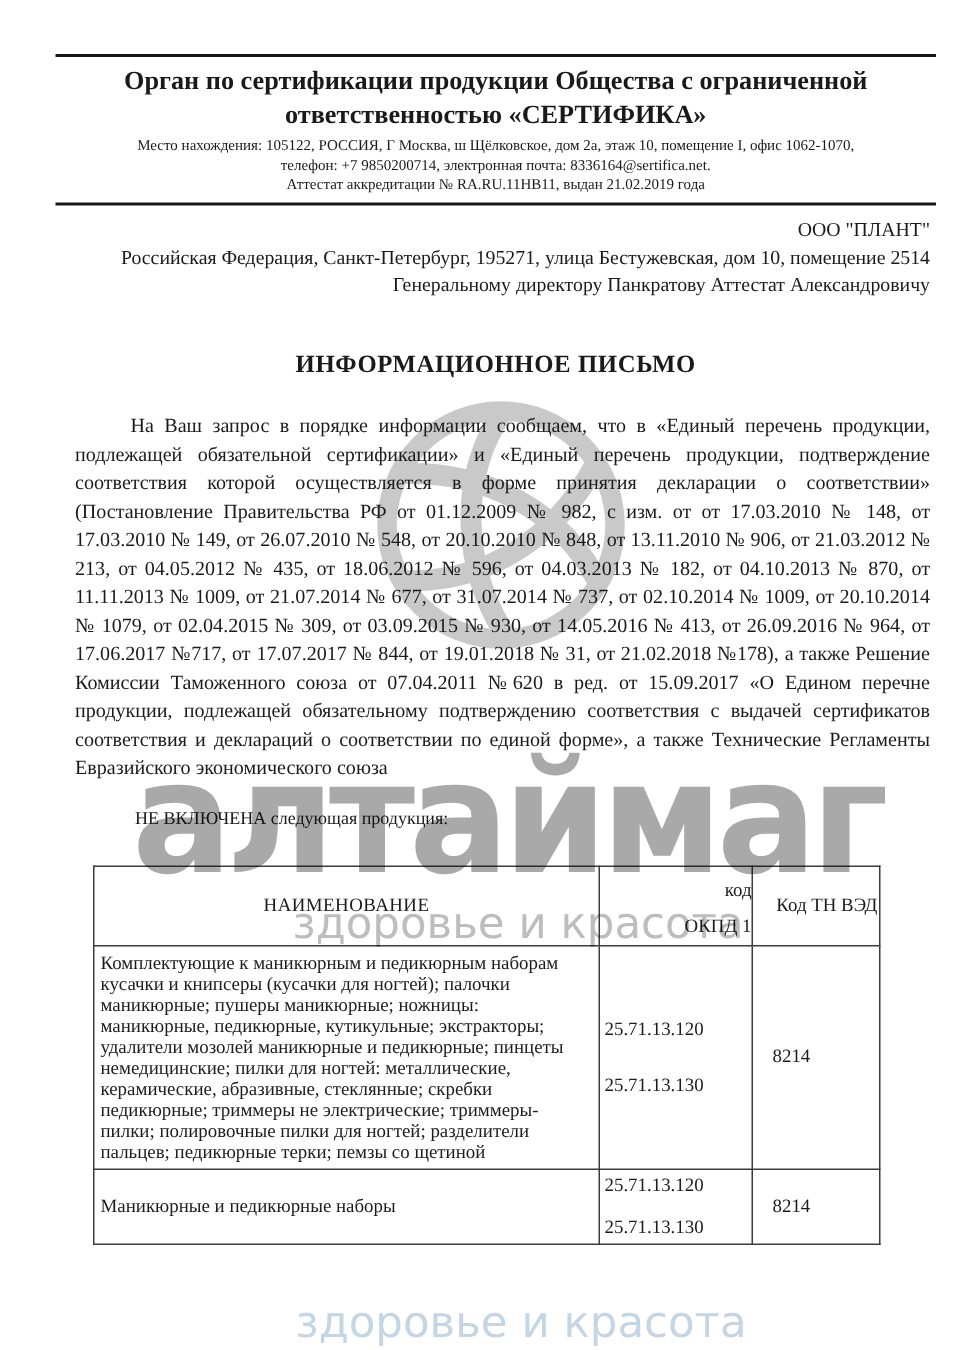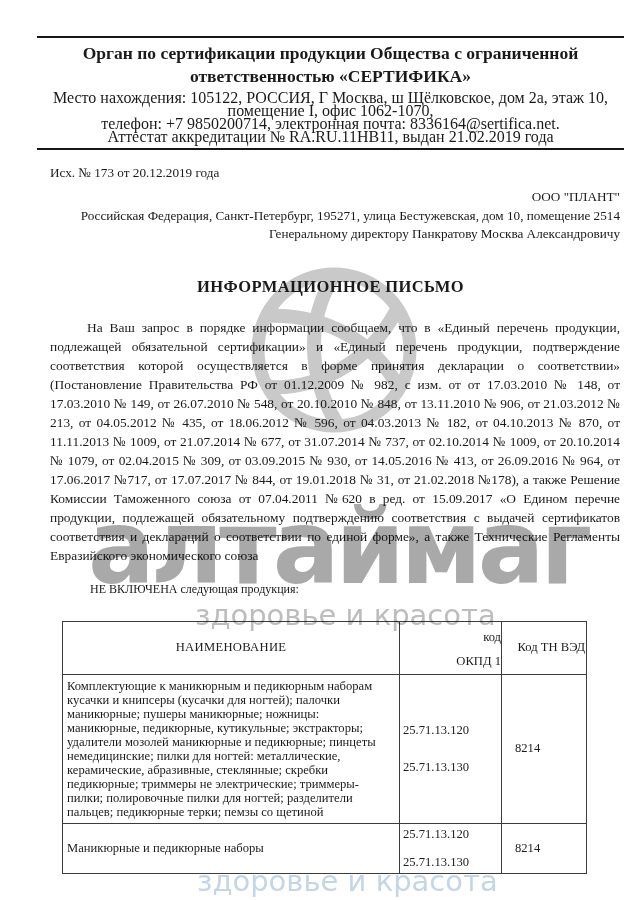--- a/index.html
+++ b/index.html
@@ -27,21 +27,21 @@
     letter-spacing:0px;color:#9cb9d6;opacity:.6;
   }
   
   .content{position:relative;z-index:1;}
   .letterhead{
     margin:36px 25px 0 25px;
     border-top:2px solid #161616;border-bottom:2px solid #161616;
     padding:4px 0 5px 0;text-align:center;
   }
   .org-title{font-size:17.5px;font-weight:bold;line-height:23px;}
-  .org-address{font-size:16px;line-height:13px;margin-top:3px;}
+  .org-address{font-size:10px;line-height:13px;margin-top:3px;}
   .meta{padding:0 29px 0 38px;}
   .outgoing{margin-top:15px;font-size:13.2px;}
   .recipient{margin-top:7px;text-align:right;font-size:13.2px;line-height:18.5px;}
   .letter-title{
     margin-top:33px;text-align:center;font-size:16.5px;font-weight:bold;
     letter-spacing:.4px;
   }
   .letter-body{
     margin:21px 29px 0 38px;font-size:13.4px;line-height:19px;
     text-align:justify;text-indent:37px;
@@ -99,25 +99,24 @@
         <div>ответственностью «СЕРТИФИКА»</div>
       </div>
       <div class="org-address">
         <div>Место нахождения: 105122, РОССИЯ, Г Москва, ш Щёлковское, дом 2а, этаж 10, помещение I, офис 1062-1070,</div>
         <div>телефон: +7 9850200714, электронная почта: 8336164@sertifica.net.</div>
         <div>Аттестат аккредитации № RA.RU.11НВ11, выдан 21.02.2019 года</div>
       </div>
     </div>
 
     <div class="meta">
-      <div class="outgoing">Исх. № 173 от 20.12.2019 года</div>
       <div class="recipient">
         <div>ООО "ПЛАНТ"</div>
         <div>Российская Федерация, Санкт-Петербург, 195271, улица Бестужевская, дом 10, помещение 2514</div>
-        <div>Генеральному директору Панкратову Москва Александровичу</div>
+        <div>Генеральному директору Панкратову Аттестат Александровичу</div>
       </div>
     </div>
 
     <div class="letter-title">ИНФОРМАЦИОННОЕ ПИСЬМО</div>
     <div class="letter-body">На Ваш запрос в порядке информации сообщаем, что в «Единый перечень продукции, подлежащей обязательной сертификации» и «Единый перечень продукции, подтверждение соответствия которой осуществляется в форме принятия декларации о соответствии» (Постановление Правительства РФ от 01.12.2009 № 982, с изм. от от 17.03.2010 № 148, от 17.03.2010 № 149, от 26.07.2010 № 548, от 20.10.2010 № 848, от 13.11.2010 № 906, от 21.03.2012 № 213, от 04.05.2012 № 435, от 18.06.2012 № 596, от 04.03.2013 № 182, от 04.10.2013 № 870, от 11.11.2013 № 1009, от 21.07.2014 № 677, от 31.07.2014 № 737, от 02.10.2014 № 1009, от 20.10.2014 № 1079, от 02.04.2015 № 309, от 03.09.2015 № 930, от 14.05.2016 № 413, от 26.09.2016 № 964, от 17.06.2017 №717, от 17.07.2017 № 844, от 19.01.2018 № 31, от 21.02.2018 №178), а также Решение Комиссии Таможенного союза от 07.04.2011 №620 в ред. от 15.09.2017 «О Едином перечне продукции, подлежащей обязательному подтверждению соответствия с выдачей сертификатов соответствия и деклараций о соответствии по единой форме», а также Технические Регламенты Евразийского экономического союза</div>
     <div class="not-included">НЕ ВКЛЮЧЕНА следующая продукция:</div>
 
     <table class="products">
       <colgroup>
           <col class="c-name">

